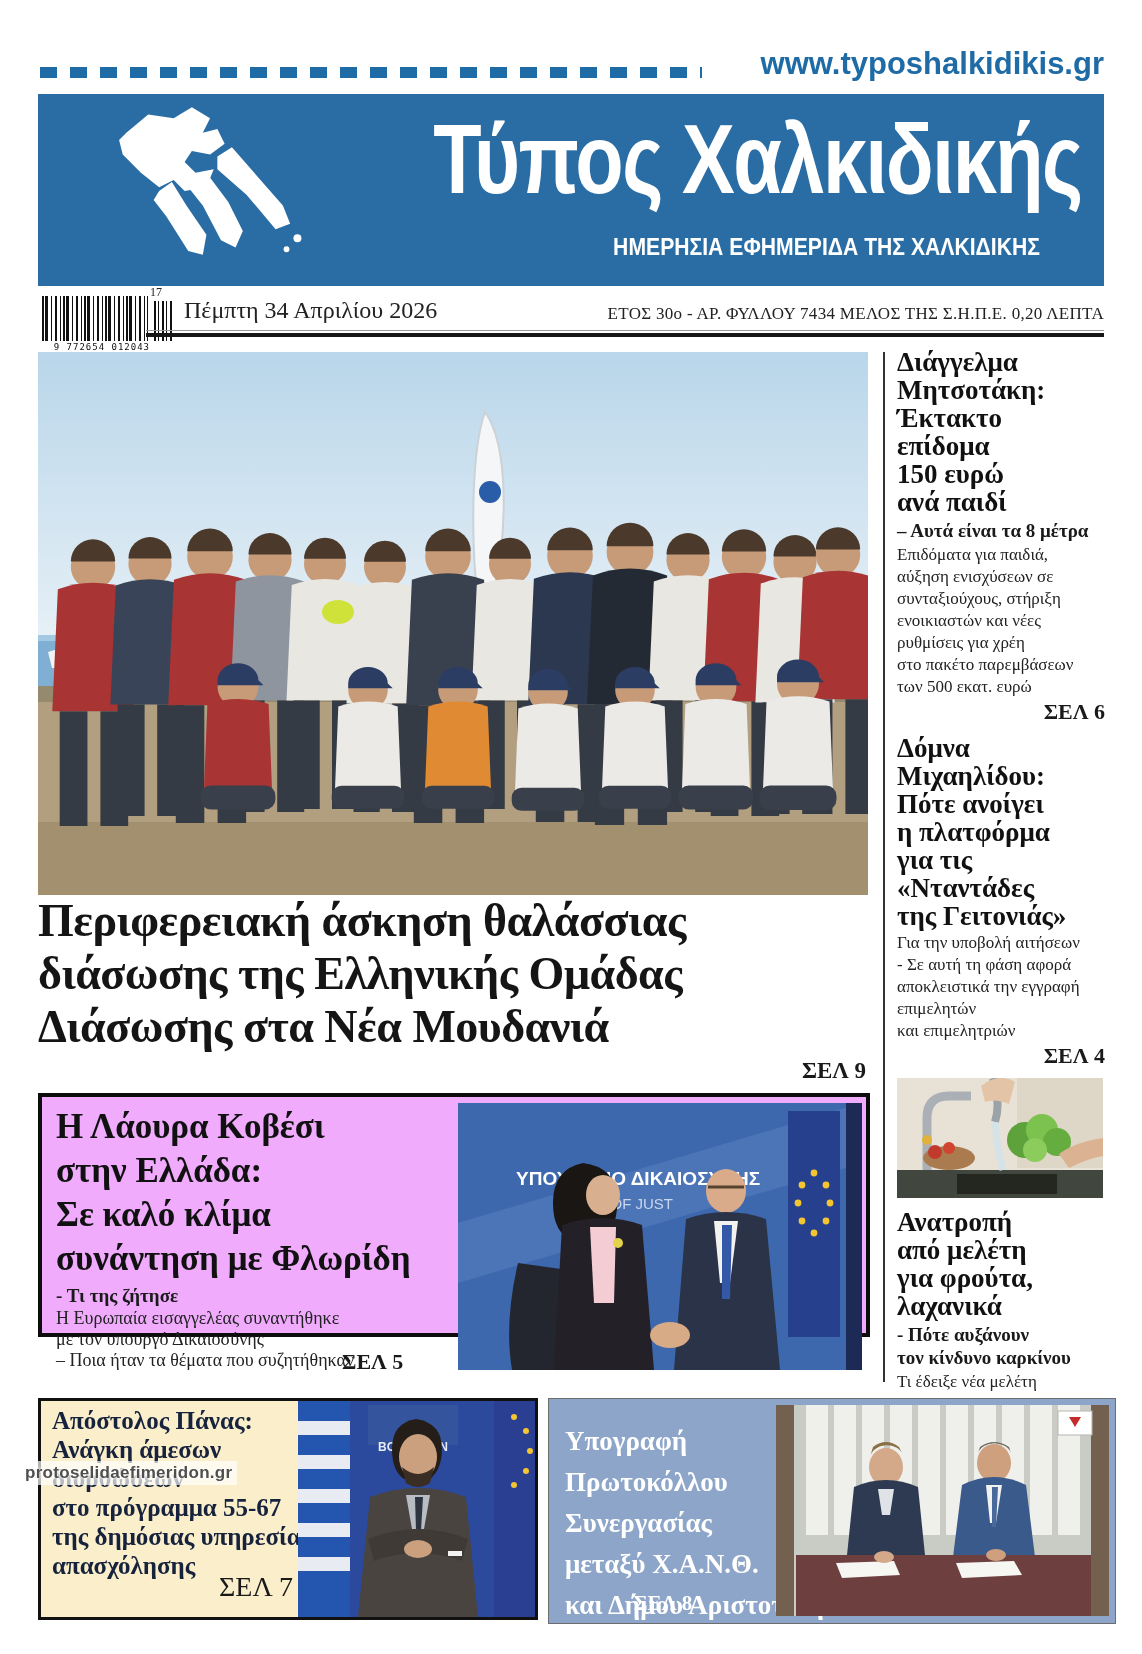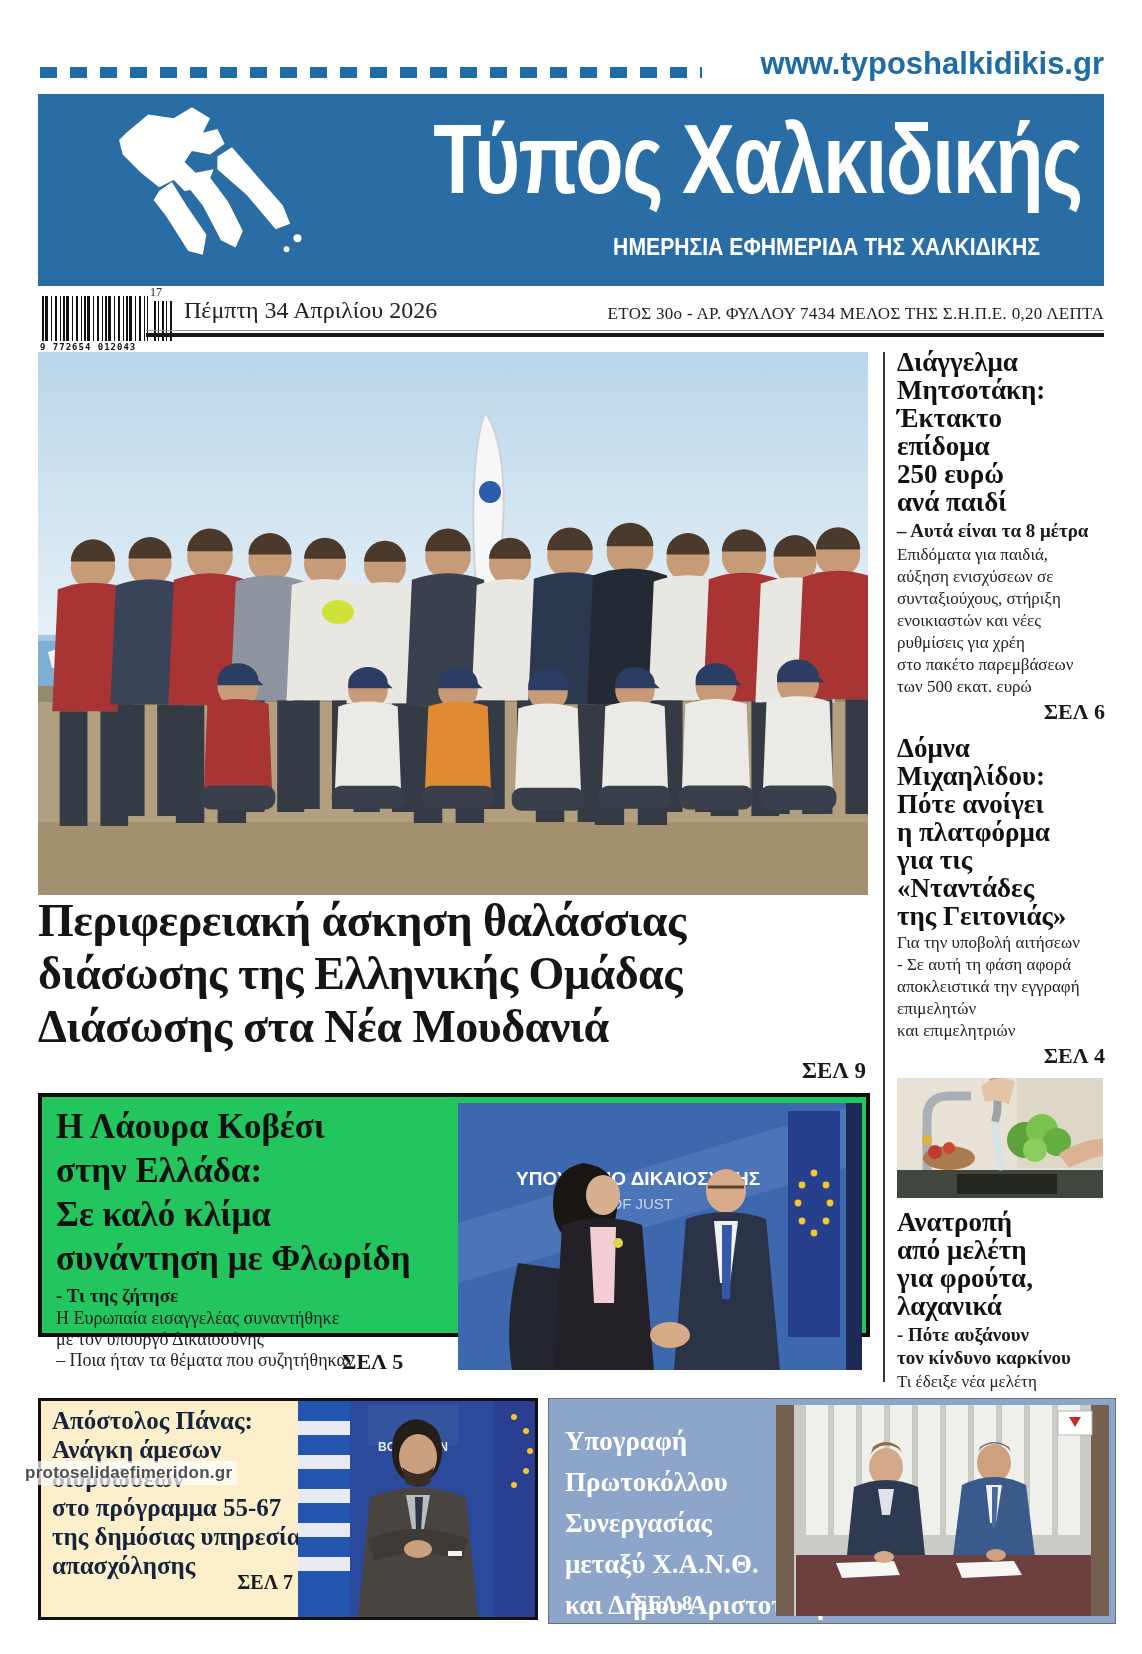--- a/index.html
+++ b/index.html
@@ -16,22 +16,22 @@
   .masthead{position:absolute;left:38px;top:94px;width:1066px;height:192px;background:#2a6da4;}
   .map-logo{position:absolute;left:18px;top:6px;width:330px;height:182px;}
   .mast-title{position:absolute;right:22px;top:8px;color:#fff;font-family:"Liberation Sans","DejaVu Sans",sans-serif;
               font-weight:bold;font-size:99px;white-space:nowrap;transform:scaleX(.80);transform-origin:right center;
               letter-spacing:-2px;}
   .mast-sub{position:absolute;right:64px;top:140px;color:#fff;font-family:"Liberation Sans","DejaVu Sans",sans-serif;
             font-weight:bold;font-size:23px;white-space:nowrap;transform:scaleX(.92);transform-origin:right center;}
   
   .barcode{position:absolute;left:42px;top:296px;width:106px;height:45px;
     background:repeating-linear-gradient(90deg,#111 0 2px,#fff 2px 3px,#111 3px 6px,#fff 6px 9px,#111 9px 10px,#fff 10px 13px,#111 13px 15px,#fff 15px 18px,#111 18px 19px,#fff 19px 21px);}
-  .barcode-digits{position:absolute;left:40px;top:342px;width:110px;text-align:left;
-    font-family:"DejaVu Sans Mono",monospace;font-size:9px;letter-spacing:1px;color:#111;font-weight:bold;}
+  .barcode-digits{position:absolute;left:40px;top:342px;width:110px;text-align:right;
+    font-family:"DejaVu Sans Mono",monospace;font-size:9px;letter-spacing:1px;color:#111;}
   .barcode-addon{position:absolute;left:154px;top:301px;width:18px;height:40px;
     background:repeating-linear-gradient(90deg,#111 0 2px,#fff 2px 4px,#111 4px 5px,#fff 5px 8px);}
   .addon-num{position:absolute;left:150px;top:285px;font-size:12px;color:#222;font-family:"Liberation Serif",serif;}
   .date-text{position:absolute;left:184px;top:297px;font-size:24px;color:#222;}
   .issue-info{position:absolute;right:38px;top:304px;font-size:17px;color:#222;letter-spacing:.3px;margin-left:28px;}
   .rule1{position:absolute;left:146px;top:330px;width:958px;height:1px;background:#999;}
   .rule2{position:absolute;left:146px;top:333px;width:958px;height:4px;background:#161616;}
   
   .main-photo{position:absolute;left:38px;top:352px;width:830px;height:543px;}
   .headline{position:absolute;left:38px;top:894px;width:832px;font-weight:bold;font-size:46px;line-height:53px;
@@ -41,31 +41,31 @@
   
   .divider{position:absolute;left:883px;top:352px;width:2px;height:1030px;background:#333;}
   .sidebar{position:absolute;left:897px;top:348px;width:208px;}
   .sb-title{font-weight:bold;font-size:27px;line-height:28px;color:#111;}
   .sb-kicker{font-weight:bold;font-size:19px;line-height:23px;margin-top:3px;}
   .sb-body{font-size:17px;line-height:22px;margin-top:2px;color:#222;}
   .sb-ref{margin-top:1px;}
   .sb-art{margin-bottom:9px;}
   .veg-photo{width:206px;height:120px;display:block;margin:8px 0 10px 0;}
   
-  .kbox{position:absolute;left:38px;top:1093px;width:832px;height:244px;border:4px solid #0d0d0d;box-sizing:border-box;background:#22c55e;}
+  .kbox{position:absolute;left:38px;top:1093px;width:832px;height:244px;border:4px solid #0d0d0d;box-sizing:border-box;background:#f0abfc;}
   .k-title{position:absolute;left:14px;top:8px;font-weight:bold;font-size:35px;line-height:44px;color:#111;}
   .k-kicker{position:absolute;left:14px;top:188px;font-weight:bold;font-size:19px;}
   .k-body{position:absolute;left:14px;top:211px;font-size:18px;line-height:21px;color:#222;}
   .k-ref{position:absolute;left:300px;top:252px;font-weight:bold;font-size:22px;}
   .k-photo{position:absolute;right:4px;top:6px;width:404px;height:267px;}
   
   .pbox{position:absolute;left:38px;top:1398px;width:500px;height:222px;border:3px solid #111;
         box-sizing:border-box;background:#faeecb;}
   .p-title{position:absolute;left:11px;top:5px;font-weight:bold;font-size:25px;line-height:29px;color:#17233d;}
-  .p-ref{position:absolute;left:0;top:170px;width:252px;text-align:right;font-weight:bold;font-size:20px;}
+  .p-ref{position:absolute;left:0;top:170px;width:252px;text-align:right;font-weight:normal;font-size:28px;}
   .p-photo{position:absolute;left:257px;top:0;width:237px;height:216px;}
   
   .xbox{position:absolute;left:548px;top:1398px;width:568px;height:226px;background:#8ca5c8;
         border:1px solid #6d6d6d;box-sizing:border-box;}
   .x-title{position:absolute;left:16px;top:22px;font-weight:bold;font-size:27px;line-height:41px;color:#fff;}
   .x-ref{position:absolute;left:0;top:192px;width:228px;text-align:center;font-weight:bold;font-size:21px;color:#fff;}
   .x-photo{position:absolute;right:6px;top:6px;width:333px;height:211px;}
   
   .watermark{position:absolute;left:16px;top:1461px;z-index:30;font-family:"Liberation Sans","DejaVu Sans",sans-serif;
              font-weight:bold;font-size:17px;color:#4f4f4f;background:rgba(255,255,255,.68);
@@ -168,21 +168,21 @@
 Διάσωσης στα Νέα Μουδανιά</h1>
   <div class="lead-ref">ΣΕΛ 9</div>
 
   <div class="divider"></div>
   <aside class="sidebar">
     <article class="sb-art">
       <div class="sb-title prel">Διάγγελμα
 Μητσοτάκη:
 Έκτακτο
 επίδομα
-250 ευρώ
+150 ευρώ
 ανά παιδί</div>
       <div class="sb-kicker prel">– Αυτά είναι τα 8 μέτρα</div>
       <div class="sb-body prel">Επιδόματα για παιδιά,
 αύξηση ενισχύσεων σε
 συνταξιούχους, στήριξη
 ενοικιαστών και νέες
 ρυθμίσεις για χρέη
 στο πακέτο παρεμβάσεων
 των 500 εκατ. ευρώ</div>
       <div class="page-ref sb-ref">ΣΕΛ 6</div>

